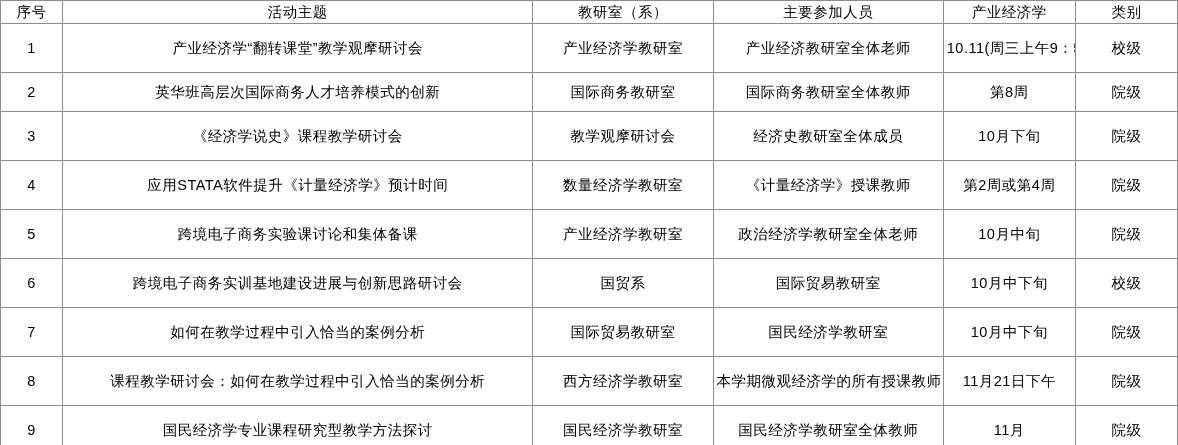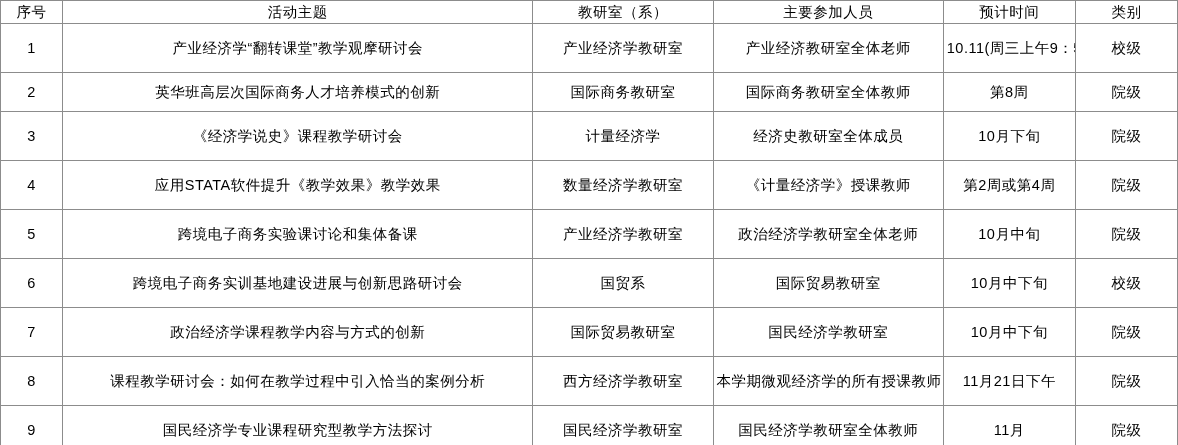--- a/index.html
+++ b/index.html
@@ -64,21 +64,21 @@
       <col class="c-people">
       <col class="c-time">
       <col class="c-level">
     </colgroup>
     <thead>
       <tr class="head">
         <th>序号</th>
         <th>活动主题</th>
         <th>教研室（系）</th>
         <th>主要参加人员</th>
-        <th>预计时间</th>
+        <th>产业经济学</th>
         <th>类别</th>
       </tr>
     </thead>
     <tbody>
       <tr class="row row-tall">
         <td>1</td>
         <td>产业经济学“翻转课堂”教学观摩研讨会</td>
         <td>产业经济学教研室</td>
         <td>产业经济教研室全体老师</td>
         <td class="multiline">10.11(周三上午9：50)</td>
@@ -88,28 +88,28 @@
         <td>2</td>
         <td>英华班高层次国际商务人才培养模式的创新</td>
         <td>国际商务教研室</td>
         <td>国际商务教研室全体教师</td>
         <td>第8周</td>
         <td>院级</td>
       </tr>
       <tr class="row row-tall">
         <td>3</td>
         <td>《经济学说史》课程教学研讨会</td>
-        <td>计量经济学</td>
+        <td>教学观摩研讨会</td>
         <td>经济史教研室全体成员</td>
         <td>10月下旬</td>
         <td>院级</td>
       </tr>
       <tr class="row row-tall">
         <td>4</td>
-        <td>应用STATA软件提升《教学效果》教学效果</td>
+        <td>应用STATA软件提升《计量经济学》预计时间</td>
         <td>数量经济学教研室</td>
         <td>《计量经济学》授课教师</td>
         <td>第2周或第4周</td>
         <td>院级</td>
       </tr>
       <tr class="row row-tall">
         <td>5</td>
         <td>跨境电子商务实验课讨论和集体备课</td>
         <td>产业经济学教研室</td>
         <td>政治经济学教研室全体老师</td>
@@ -119,21 +119,21 @@
       <tr class="row row-tall">
         <td>6</td>
         <td>跨境电子商务实训基地建设进展与创新思路研讨会</td>
         <td>国贸系</td>
         <td>国际贸易教研室</td>
         <td>10月中下旬</td>
         <td>校级</td>
       </tr>
       <tr class="row row-tall">
         <td>7</td>
-        <td>政治经济学课程教学内容与方式的创新</td>
+        <td>如何在教学过程中引入恰当的案例分析</td>
         <td>国际贸易教研室</td>
         <td>国民经济学教研室</td>
         <td>10月中下旬</td>
         <td>院级</td>
       </tr>
       <tr class="row row-tall">
         <td>8</td>
         <td>课程教学研讨会：如何在教学过程中引入恰当的案例分析</td>
         <td>西方经济学教研室</td>
         <td>本学期微观经济学的所有授课教师</td>

